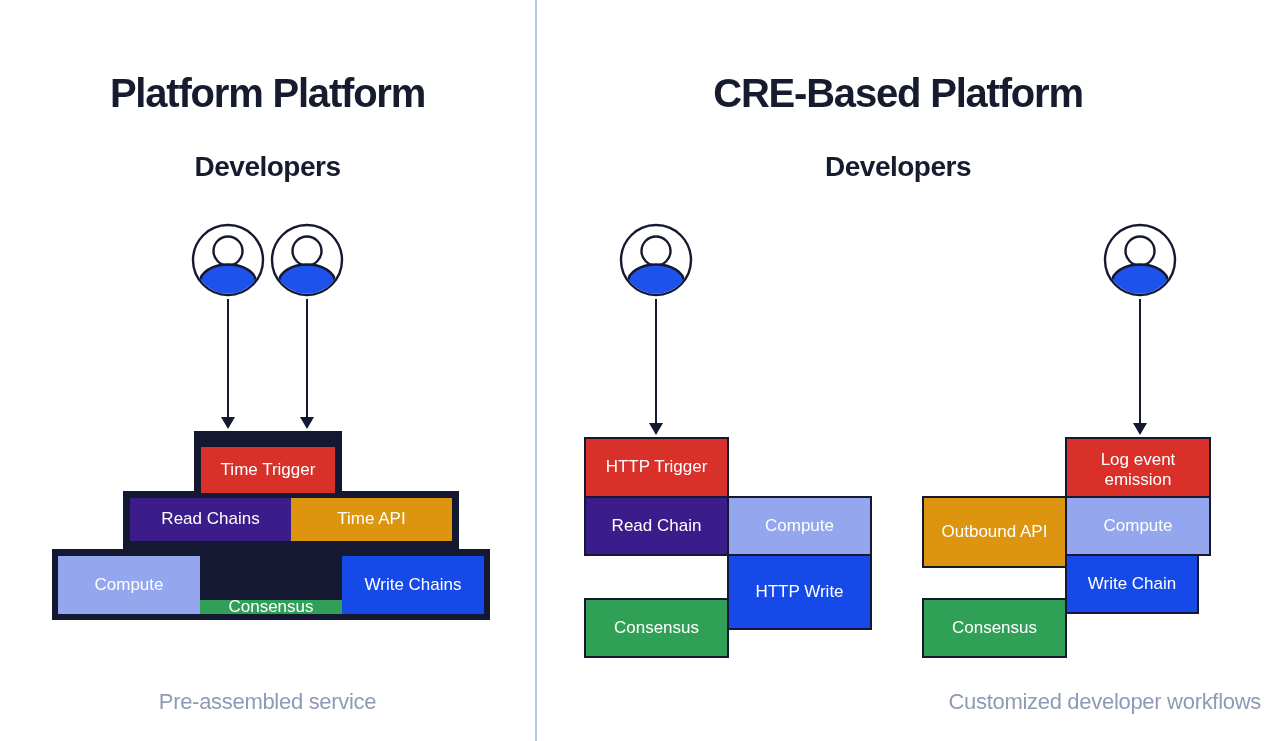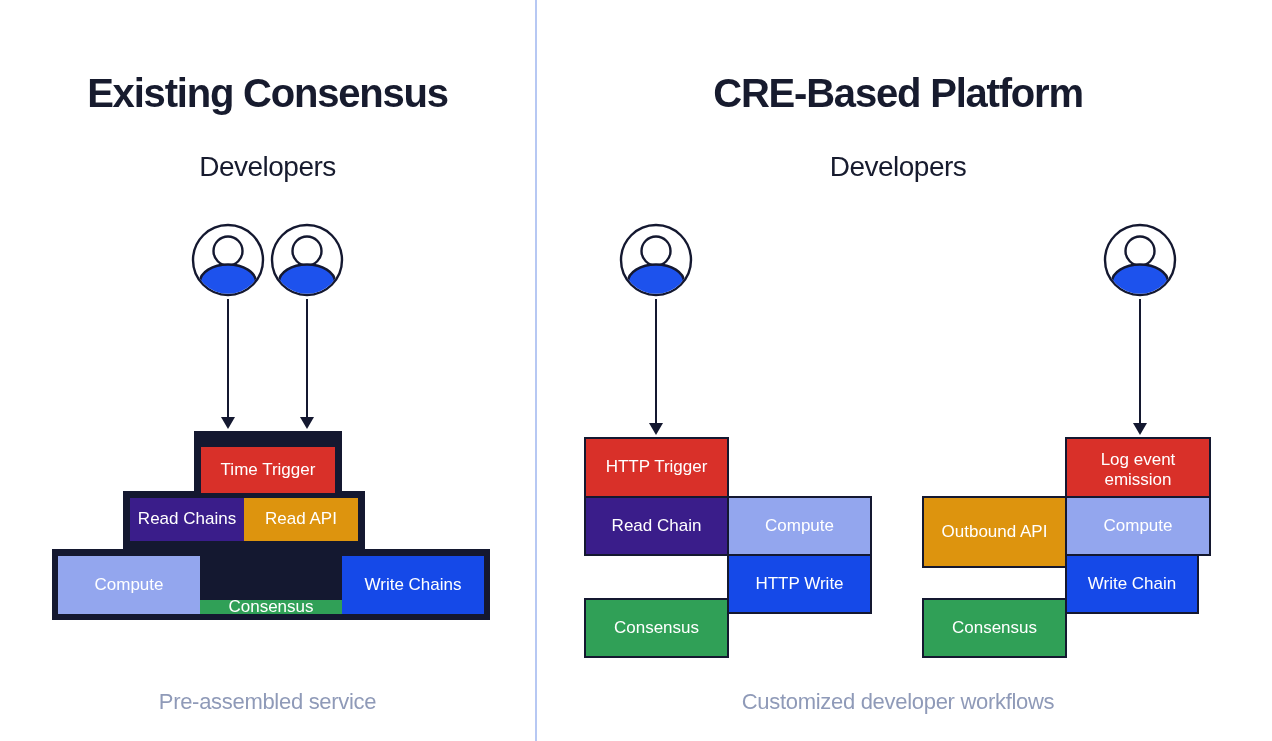--- a/index.html
+++ b/index.html
@@ -13,31 +13,31 @@
   .divider{left:535px;top:0;width:2px;height:741px;background:var(--divider);}
 
   
   .panel-title{
     top:70px;font-size:40px;font-weight:700;letter-spacing:-1.2px;
     color:var(--title);text-align:center;line-height:46px;
   }
   .panel-title.left{left:0;width:535px;}
   .panel-title.right{left:535px;width:726px;}
   .panel-sub{
-    top:150px;font-size:28px;font-weight:400;letter-spacing:-0.5px;
+    top:150px;font-size:28px;font-weight:700;letter-spacing:-0.5px;
     color:var(--title);text-align:center;line-height:34px;
   }
   .panel-sub.left{left:0;width:535px;}
   .panel-sub.right{left:535px;width:726px;}
   .panel-caption{
     top:675px;font-size:22px;font-weight:500;letter-spacing:-0.3px;
     color:var(--caption);text-align:center;line-height:30px;margin-top:12px;
   }
   .panel-caption.left{left:0;width:535px;}
-  .panel-caption.right{left:535px;width:726px;}
+  .panel-caption.right{left:535px;width:726px;text-align:right;}
 
   
   .dev-icon{width:74px;height:76px;}
 
   
   .arrow{width:14px;}
   .arrow .shaft{position:absolute;left:6px;top:0;bottom:11px;width:2px;background:var(--frame);}
   .arrow .head{
     position:absolute;left:0;bottom:0;width:0;height:0;
     border-left:7px solid transparent;border-right:7px solid transparent;
@@ -80,21 +80,21 @@
       <circle cx="37" cy="29" r="14.5" fill="#ffffff" stroke="var(--frame)" stroke-width="2.4"></circle>
       <g clip-path="url(#devclip)">
         <ellipse cx="37" cy="60" rx="28" ry="17.5" fill="var(--icon-blue)" stroke="var(--frame)" stroke-width="2.4"></ellipse>
       </g>
     </g>
   </defs>
 </svg>
 
 <div class="abs divider"></div>
 
-<div class="abs panel-title left">Existing Consensus</div>
+<div class="abs panel-title left">Platform Platform</div>
 <div class="abs panel-sub left">Developers</div>
 
 <svg class="abs dev-icon" style="left:191px;top:222px" viewBox="0 0 74 76">
     <use href="#dev"></use>
   </svg>
 <svg class="abs dev-icon" style="left:270px;top:222px" viewBox="0 0 74 76">
     <use href="#dev"></use>
   </svg>
 
 <div class="abs arrow" style="left:221px;top:299px;height:130px">
@@ -107,24 +107,24 @@
 </div>
 
 <div class="abs tier" style="left:52px;top:549px;width:438px;height:71px;padding:7px 6px 6px;">
   <div class="cells">
     <div class="cell bg-periwinkle">Compute</div>
     <div class="cell bg-green">Consensus</div>
     <div class="cell bg-blue">Write Chains</div>
   </div>
 </div>
 
-<div class="abs tier" style="left:123px;top:491px;width:242px;height:62px;padding:7px 7px 12px;">
+<div class="abs tier" style="left:123px;top:491px;width:336px;height:62px;padding:7px 7px 12px;">
   <div class="cells">
     <div class="cell bg-purple">Read Chains</div>
-    <div class="cell bg-orange">Read API</div>
+    <div class="cell bg-orange">Time API</div>
   </div>
 </div>
 
 <div class="abs tier" style="left:194px;top:431px;width:148px;height:62px;padding:16px 7px 0;">
   <div class="cells">
     <div class="cell bg-red">Time Trigger</div>
   </div>
 </div>
 
 <div class="abs panel-caption left">Pre-assembled service</div>
@@ -145,21 +145,21 @@
 </div>
 <div class="abs arrow" style="left:1133px;top:299px;height:136px">
   <div class="shaft"></div>
     <div class="head"></div>
 </div>
 
 <div class="abs wcell bg-red" style="left:584px;top:437px;width:145px;height:61px">HTTP Trigger</div>
 <div class="abs wcell bg-purple" style="left:584px;top:496px;width:145px;height:60px">Read Chain</div>
 <div class="abs wcell bg-periwinkle" style="left:727px;top:496px;width:145px;height:60px">Compute</div>
 <div class="abs wcell bg-green" style="left:584px;top:554px;width:145px;height:60px">Consensus</div>
-<div class="abs wcell bg-blue" style="left:727px;top:554px;width:145px;height:60px">HTTP Write</div>
+<div class="abs wcell bg-blue" style="left:727px;top:554px;width:145px;height:76px">HTTP Write</div>
 
 <div class="abs wcell bg-red" style="left:1065px;top:437px;width:146px;height:66px">Log event emission</div>
 <div class="abs wcell bg-orange" style="left:922px;top:496px;width:145px;height:72px">Outbound API</div>
 <div class="abs wcell bg-periwinkle" style="left:1065px;top:496px;width:146px;height:60px">Compute</div>
 <div class="abs wcell bg-green" style="left:922px;top:554px;width:145px;height:60px">Consensus</div>
 <div class="abs wcell bg-blue" style="left:1065px;top:554px;width:134px;height:60px">Write Chain</div>
 
 <div class="abs panel-caption right">Customized developer workflows</div>
 
 </body></html>

